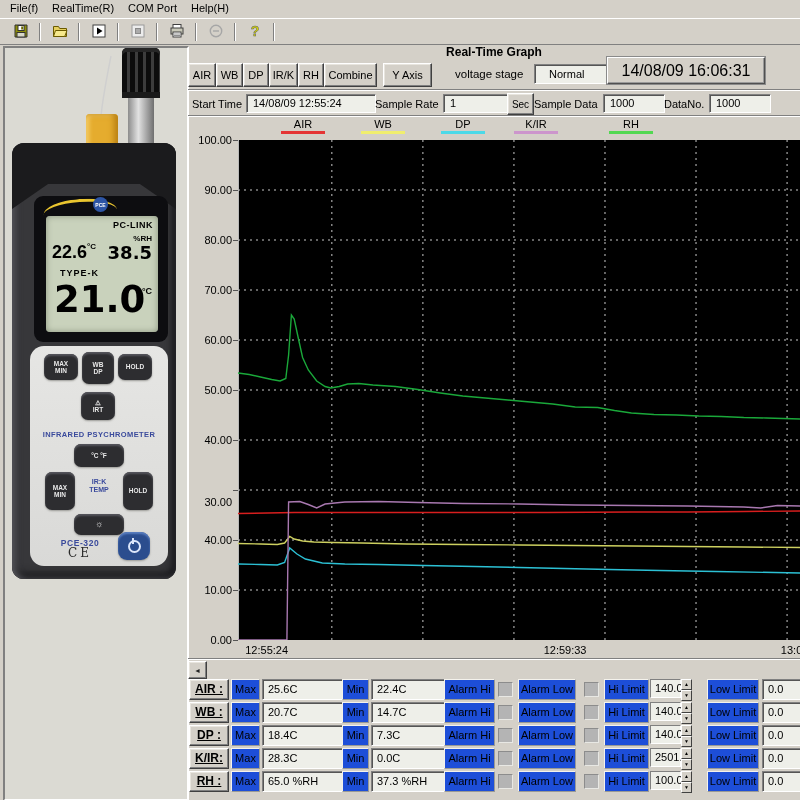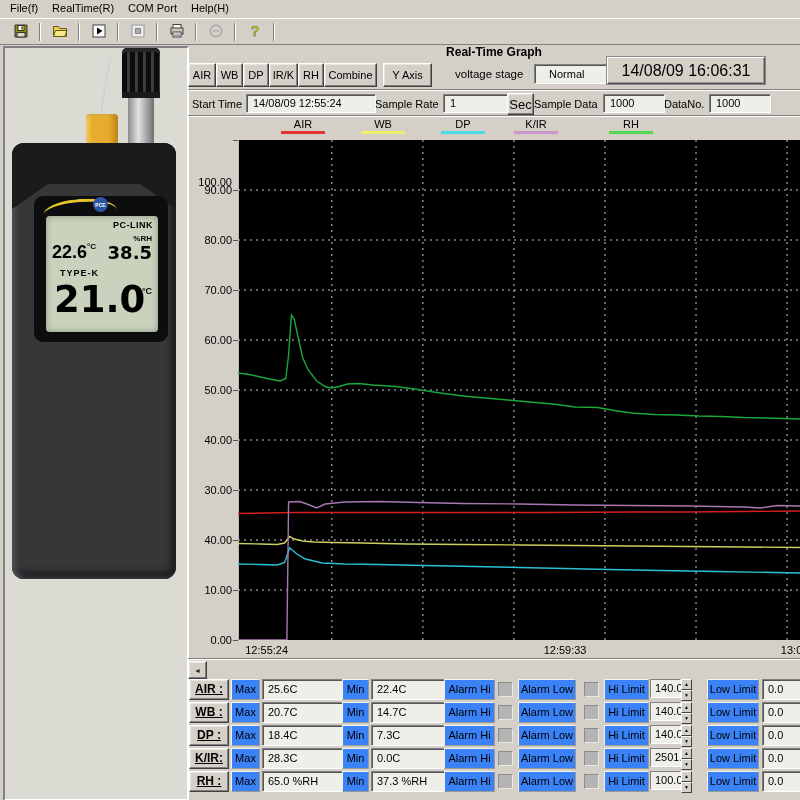--- a/index.html
+++ b/index.html
@@ -68,36 +68,36 @@
   .channel-row{position:absolute;left:188px;top:63px;display:flex}
   .chan-btn{height:22px;display:flex;align-items:center;justify-content:center;font-size:11px}
   .yaxis-btn{position:absolute;left:383px;top:63px;width:47px;height:22px;display:flex;align-items:center;justify-content:center;font-size:11px}
   .volt-label{position:absolute;left:455px;top:68px;font-size:11.5px}
   .volt-box{position:absolute;left:534px;top:64px;width:61px;height:18px;line-height:18px;padding-left:14px;font-size:11px}
   .clock{position:absolute;left:607px;top:57px;width:156px;height:25px;line-height:25px;text-align:center;
          font-size:16px;background:#d4d0c8;border:1px solid;border-color:#fff #505050 #505050 #fff;
          box-shadow:0 0 0 1px #8a8a8a,inset -1px -1px 0 #9a9a9a}
   .param-label{position:absolute;top:98px;font-size:11px}
   .param-box{position:absolute;top:94px;height:17px;line-height:17px;padding-left:6px;font-size:11px}
-  .sec-btn{position:absolute;left:507px;top:93px;width:25px;height:20px;display:flex;align-items:center;justify-content:center;font-size:13px}
+  .sec-btn{position:absolute;left:507px;top:93px;width:25px;height:20px;display:flex;align-items:center;justify-content:center;font-size:10px}
   
   .legend-item{position:absolute;top:118px;transform:translateX(-50%);text-align:center;font-size:11px}
   .legend-bar{height:3px;width:44px;margin-top:1px}
   
   .plot{position:absolute;left:238px;top:140px;width:562px;height:500px;background:#000}
   .ylabel{position:absolute;width:42px;text-align:right;font-size:11px}
   .ytick{position:absolute;width:5px;height:1px;background:#555}
   .xlabel{position:absolute;top:644px;transform:translateX(-50%);font-size:11px;white-space:nowrap}
   .scroll-btn{position:absolute;left:188px;top:661px;width:17px;height:16px;display:flex;align-items:center;justify-content:center;
               font-size:7px;color:#222}
   
   .trow{position:absolute;left:0;width:800px;height:21px}
   .tcell{position:absolute;top:0;height:19px;line-height:19px;font-size:11px;text-align:center;overflow:hidden}
   .rowbtn{font-size:12px;font-weight:bold;text-decoration:underline;text-align:center}
-  .tlabel{background:#3b82f6;border:1px solid;border-color:#f4f2ec #9a9a94 #9a9a94 #f4f2ec}
+  .tlabel{background:#1d4ed8;border:1px solid;border-color:#f4f2ec #9a9a94 #9a9a94 #f4f2ec}
   .tvalue{text-align:left;padding-left:5px}
   .led{position:absolute;top:3px;width:13px;height:13px;background:#b4b4b4;border:1px solid;border-color:#8c8c8c #e8e8e4 #e8e8e4 #8c8c8c}
   .spin{position:absolute;top:0;height:19px}
   .spin .val{position:absolute;left:0;top:0;bottom:0;right:11px;line-height:17px;padding-left:4px;font-size:11px;
              background:#eeefe9;border:1px solid;border-color:#808080 #fff #fff #808080}
   .spin .arrows{position:absolute;right:0;top:0;width:11px;height:19px;display:flex;flex-direction:column}
   .spin .arrows div{flex:1;font-size:5px;line-height:9px;text-align:center;background:#d4d0c8;
                     border:1px solid;border-color:#fff #404040 #404040 #fff}
 </style>
 </head>
@@ -180,20 +180,42 @@
     </div>
     <div class="pce-dot">PCE</div>
     <div class="lcd">
       <div class="status">PC-LINK</div>
       <div class="rh-unit">%RH</div>
       <div class="temp"><span>22.6</span><span class="temp-unit">°C</span></div>
       <div class="rh">38.5</div>
       <div class="type">TYPE-K</div>
       <div class="main">21.0</div>
       <div class="main-unit">°C</div>
+    </div>
+    <div class="front-panel">
+      <div class="dev-btn" style="left:14px;top:8px;width:34px;height:26px">MAX
+MIN</div>
+      <div class="dev-btn" style="left:52px;top:6px;width:32px;height:32px">WB
+DP</div>
+      <div class="dev-btn" style="left:88px;top:8px;width:34px;height:26px">HOLD</div>
+      <div class="dev-btn" style="left:51px;top:46px;width:34px;height:28px">⚠
+IRT</div>
+      <div class="dev-caption" style="top:84px">INFRARED PSYCHROMETER</div>
+      <div class="dev-btn" style="left:44px;top:98px;width:50px;height:23px">°C °F</div>
+      <div class="dev-btn" style="left:15px;top:126px;width:30px;height:38px">MAX
+MIN</div>
+      <div class="nav-center" style="left:50px;top:132px;width:38px">IR:K
+TEMP</div>
+      <div class="dev-btn" style="left:93px;top:126px;width:30px;height:38px">HOLD</div>
+      <div class="dev-btn" style="left:44px;top:168px;width:50px;height:21px;font-size:9px">☼</div>
+      <div class="model" style="top:192px">PCE-320</div>
+      <div class="ce" style="left:38px;top:200px">CE</div>
+      <div class="power-btn" style="left:88px;top:186px;width:32px;height:28px">
+        <span class="pwr-glyph"></span>
+      </div>
     </div>
   </div>
 
   <div class="graph-title">Real-Time Graph</div>
   <div class="channel-row" id="channelRow">
       <div class="chan-btn raised" style="width: 26px;">AIR</div>
       <div class="chan-btn raised" style="width: 25px;">WB</div>
       <div class="chan-btn raised" style="width: 24px;">DP</div>
       <div class="chan-btn raised" style="width: 27px;">IR/K</div>
       <div class="chan-btn raised" style="width: 24px;">RH</div>
@@ -260,35 +282,35 @@
         <line x1="549.074" y1="0" x2="549.074" y2="500" stroke="#c8c8c8" stroke-width="1" stroke-dasharray="2,4"></line>
         <line x1="0.5" y1="0" x2="0.5" y2="500" stroke="#b8b8b8" stroke-width="1"></line>
         <polyline points="0.0,373.5 56.2,372.5 140.5,372.5 224.8,372.5 309.1,372.5 393.4,372.0 449.6,372.0 505.8,371.5 562.0,371.0" fill="none" stroke="#d81e1e" stroke-width="1.4"></polyline>
         <polyline points="0.0,403.5 22.5,404.0 39.3,404.5 46.6,403.0 51.7,396.5 56.2,399.0 64.6,401.0 75.9,402.0 95.5,402.5 123.6,403.0 168.6,404.0 224.8,404.5 281.0,405.0 337.2,405.5 393.4,406.0 449.6,406.5 505.8,407.0 562.0,407.5" fill="none" stroke="#cdd060" stroke-width="1.4"></polyline>
         <polyline points="0.0,424.0 22.5,424.5 39.3,425.0 46.6,422.5 51.7,408.0 59.0,414.0 67.4,419.0 84.3,423.0 106.8,424.0 140.5,424.5 185.5,425.5 236.0,426.5 281.0,427.5 326.0,428.5 370.9,429.5 421.5,430.5 477.7,431.5 562.0,433.0" fill="none" stroke="#2cc0d4" stroke-width="1.4"></polyline>
         <polyline points="0.0,500.0 48.9,500.0 50.6,362.0 61.8,361.5 70.3,364.5 78.7,368.0 87.1,364.0 106.8,362.0 140.5,361.5 179.8,362.5 224.8,363.5 281.0,364.0 337.2,365.0 393.4,365.5 449.6,366.0 505.8,367.0 522.7,368.0 539.5,365.5 562.0,366.0" fill="none" stroke="#a878b0" stroke-width="1.4"></polyline>
         <polyline points="0.0,233.0 11.2,234.5 22.5,237.0 33.7,239.5 42.1,241.0 47.8,238.5 50.6,215.0 53.4,175.0 56.2,179.0 60.7,200.0 64.6,217.5 70.3,230.0 78.7,241.0 87.1,246.5 92.7,248.0 101.2,246.5 109.6,244.0 120.8,243.5 134.9,245.0 157.4,246.5 179.8,249.5 202.3,253.0 224.8,256.0 247.3,258.0 269.8,260.0 292.2,262.0 314.7,264.0 337.2,267.0 359.7,267.5 376.5,270.5 393.4,273.0 415.9,274.5 438.4,275.0 460.8,276.0 483.3,276.5 505.8,277.5 528.3,278.0 562.0,279.0" fill="none" stroke="#1aa83a" stroke-width="1.4"></polyline>
       </svg>
   </div>
   <div id="yAxis">
-      <div class="ylabel" style="left: 190px; top: 134px; margin-top: 42px;">100.00</div>
+      <div class="ylabel" style="left: 190px; top: 134px;">100.00</div>
       <div class="ytick" style="left: 233px; top: 140px;"></div>
       <div class="ylabel" style="left: 190px; top: 184px;">90.00</div>
       <div class="ytick" style="left: 233px; top: 190px;"></div>
       <div class="ylabel" style="left: 190px; top: 234px;">80.00</div>
       <div class="ytick" style="left: 233px; top: 240px;"></div>
       <div class="ylabel" style="left: 190px; top: 284px;">70.00</div>
       <div class="ytick" style="left: 233px; top: 290px;"></div>
       <div class="ylabel" style="left: 190px; top: 334px;">60.00</div>
       <div class="ytick" style="left: 233px; top: 340px;"></div>
       <div class="ylabel" style="left: 190px; top: 384px;">50.00</div>
       <div class="ytick" style="left: 233px; top: 390px;"></div>
       <div class="ylabel" style="left: 190px; top: 434px;">40.00</div>
       <div class="ytick" style="left: 233px; top: 440px;"></div>
-      <div class="ylabel" style="left: 190px; top: 484px;">30.00</div>
+      <div class="ylabel" style="left: 190px; top: 496px;">30.00</div>
       <div class="ytick" style="left: 233px; top: 490px;"></div>
       <div class="ylabel" style="left: 190px; top: 534px;">40.00</div>
       <div class="ytick" style="left: 233px; top: 540px;"></div>
       <div class="ylabel" style="left: 190px; top: 584px;">10.00</div>
       <div class="ytick" style="left: 233px; top: 590px;"></div>
       <div class="ylabel" style="left: 190px; top: 634px;">0.00</div>
       <div class="ytick" style="left: 233px; top: 640px;"></div>
     </div>
   <div id="xAxis">
       <div class="xlabel" style="left: 266.662px;">12:55:24</div>

